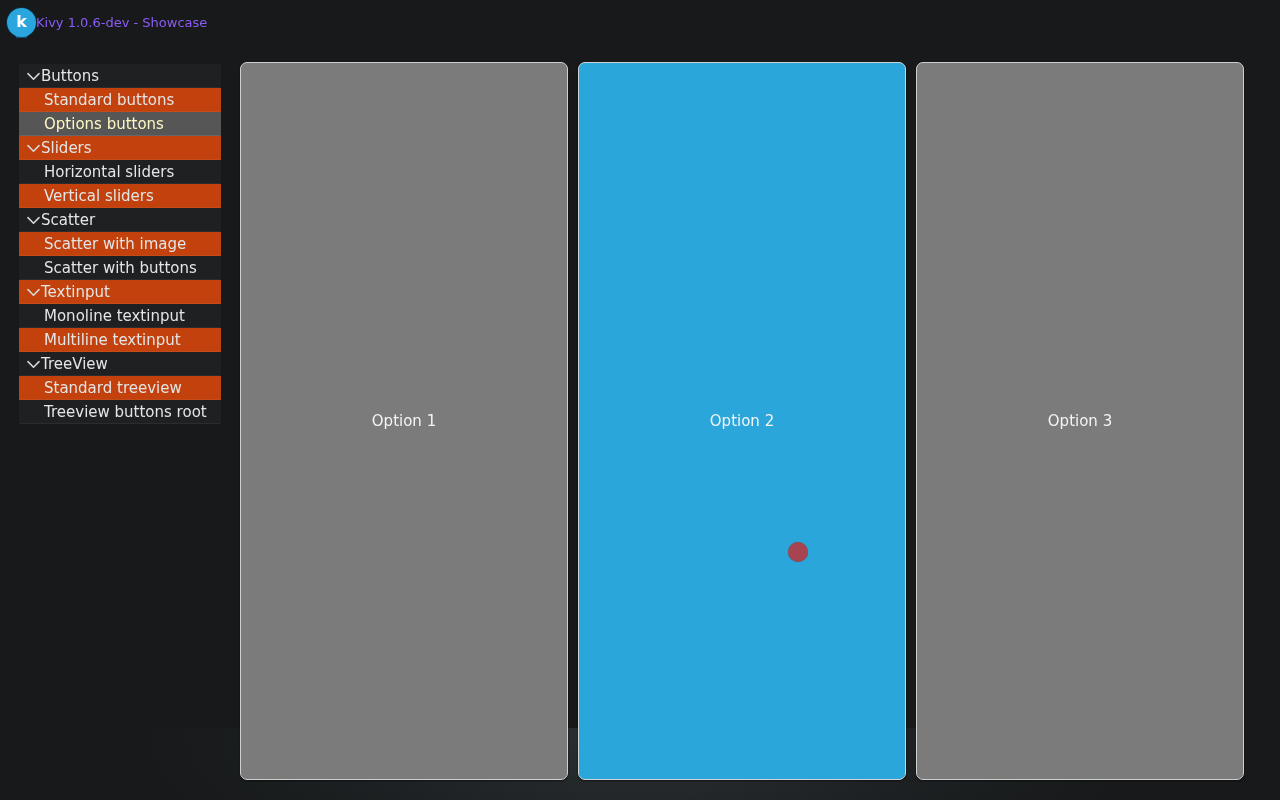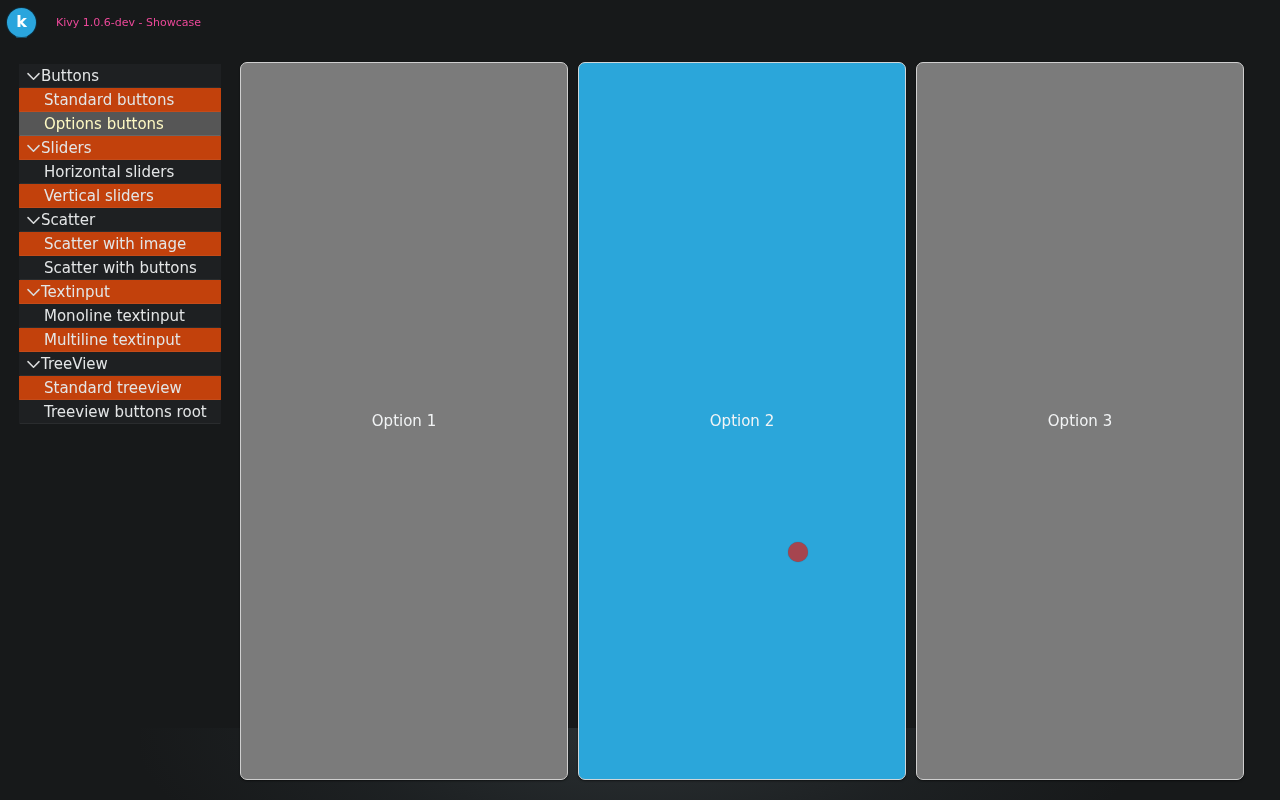--- a/index.html
+++ b/index.html
@@ -81,23 +81,23 @@
     position: absolute;
     left: 4px;
     bottom: -1px;
     width: 21px;
     height: 9px;
     background: #2aa5dd;
     clip-path: polygon(0% 0%, 100% 0%, 74% 100%, 26% 100%);
     opacity: 0.95;
   }
   #app-title {
-    margin-left: 20px;
-    color: #ec4899;
-    font-size: 11px;
+    margin-left: 0;
+    color: #8b5cf6;
+    font-size: 13px;
     line-height: 1;
     white-space: nowrap;
   }
 
   
   #sidebar {
     position: absolute;
     left: 19px;
     top: 64px;
     width: 202px;

